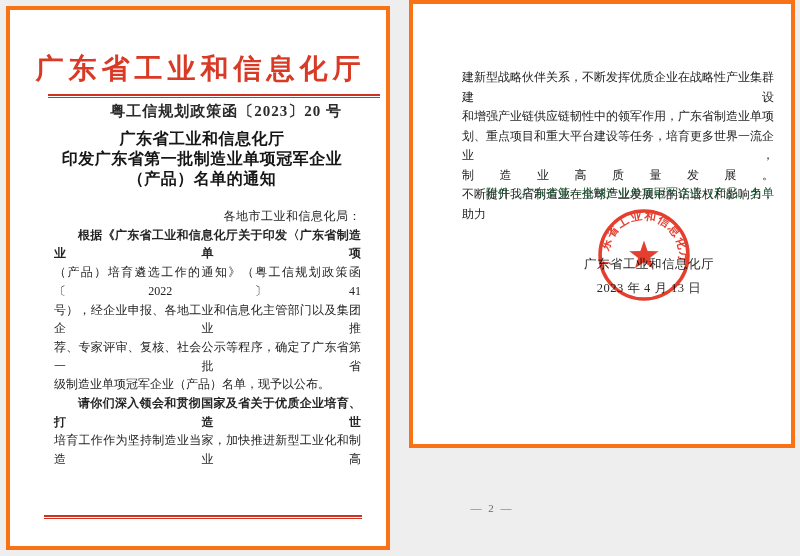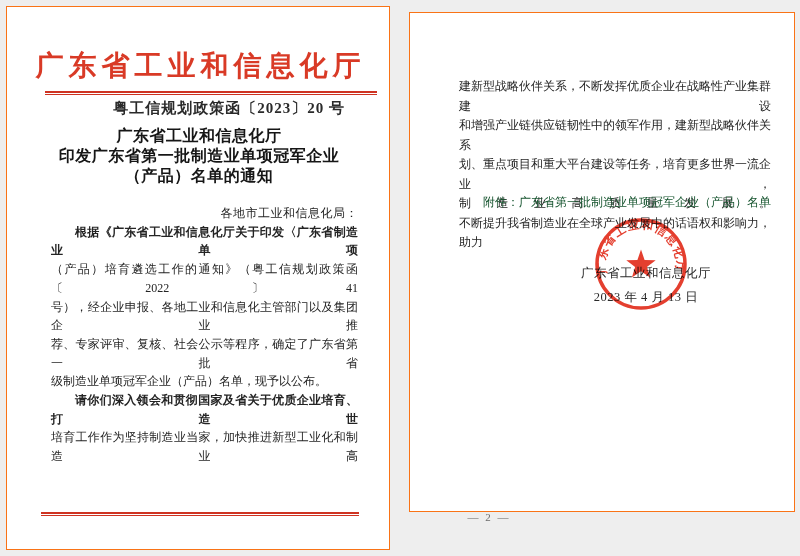--- a/index.html
+++ b/index.html
@@ -8,24 +8,24 @@
     background: #eeeeee;
     font-family: "Liberation Serif", "DejaVu Serif", serif;
     color: #242424;
     overflow: hidden;
   }
   .stage { position: relative; width: 800px; height: 556px; }
 
   .page {
     position: absolute;
     background: #ffffff;
-    border: 1px solid #f97316;
+    border: 4px solid #f97316;
   }
   .page-left  { left: 6px;   top: 6px; width: 384px; height: 544px; }
-  .page-right { left: 409px; top: 12px; width: 386px; height: 500px; text-decoration: underline; }
+  .page-right { left: 409px; top: 0; width: 386px; height: 448px; text-decoration: underline; }
 
   
   .lh-title {
     position: absolute; top: 42px; left: 0; width: 100%;
     text-align: center;
     color: #d93a26;
     font-size: 28px; font-weight: bold;
     letter-spacing: 5px; text-indent: 5px;
     line-height: 34px;
     white-space: nowrap;
@@ -140,21 +140,21 @@
         </div>
     </div>
 
     <div class="foot-rule"></div>
   </div>
 
   <div class="page page-right">
     <div class="bodycol2">
       <div class="para para-end">
           <div class="line">建新型战略伙伴关系，不断发挥优质企业在战略性产业集群建设</div>
-          <div class="line">和增强产业链供应链韧性中的领军作用，建新型战略伙伴关系</div>
+          <div class="line">和增强产业链供应链韧性中的领军作用，广东省制造业单项</div>
           <div class="line">划、重点项目和重大平台建设等任务，培育更多世界一流企业，</div>
           <div class="line">制造业高质量发展。</div>
           <div class="line">不断提升我省制造业在全球产业发展中的话语权和影响力，助力</div>
         </div>
     </div>
 
     <div class="attachment">附件：广东省第一批制造业单项冠军企业（产品）名单</div>
 
     <div class="signer">广东省工业和信息化厅</div>
     <div class="issue-date">2023 年 4 月 13 日</div>

